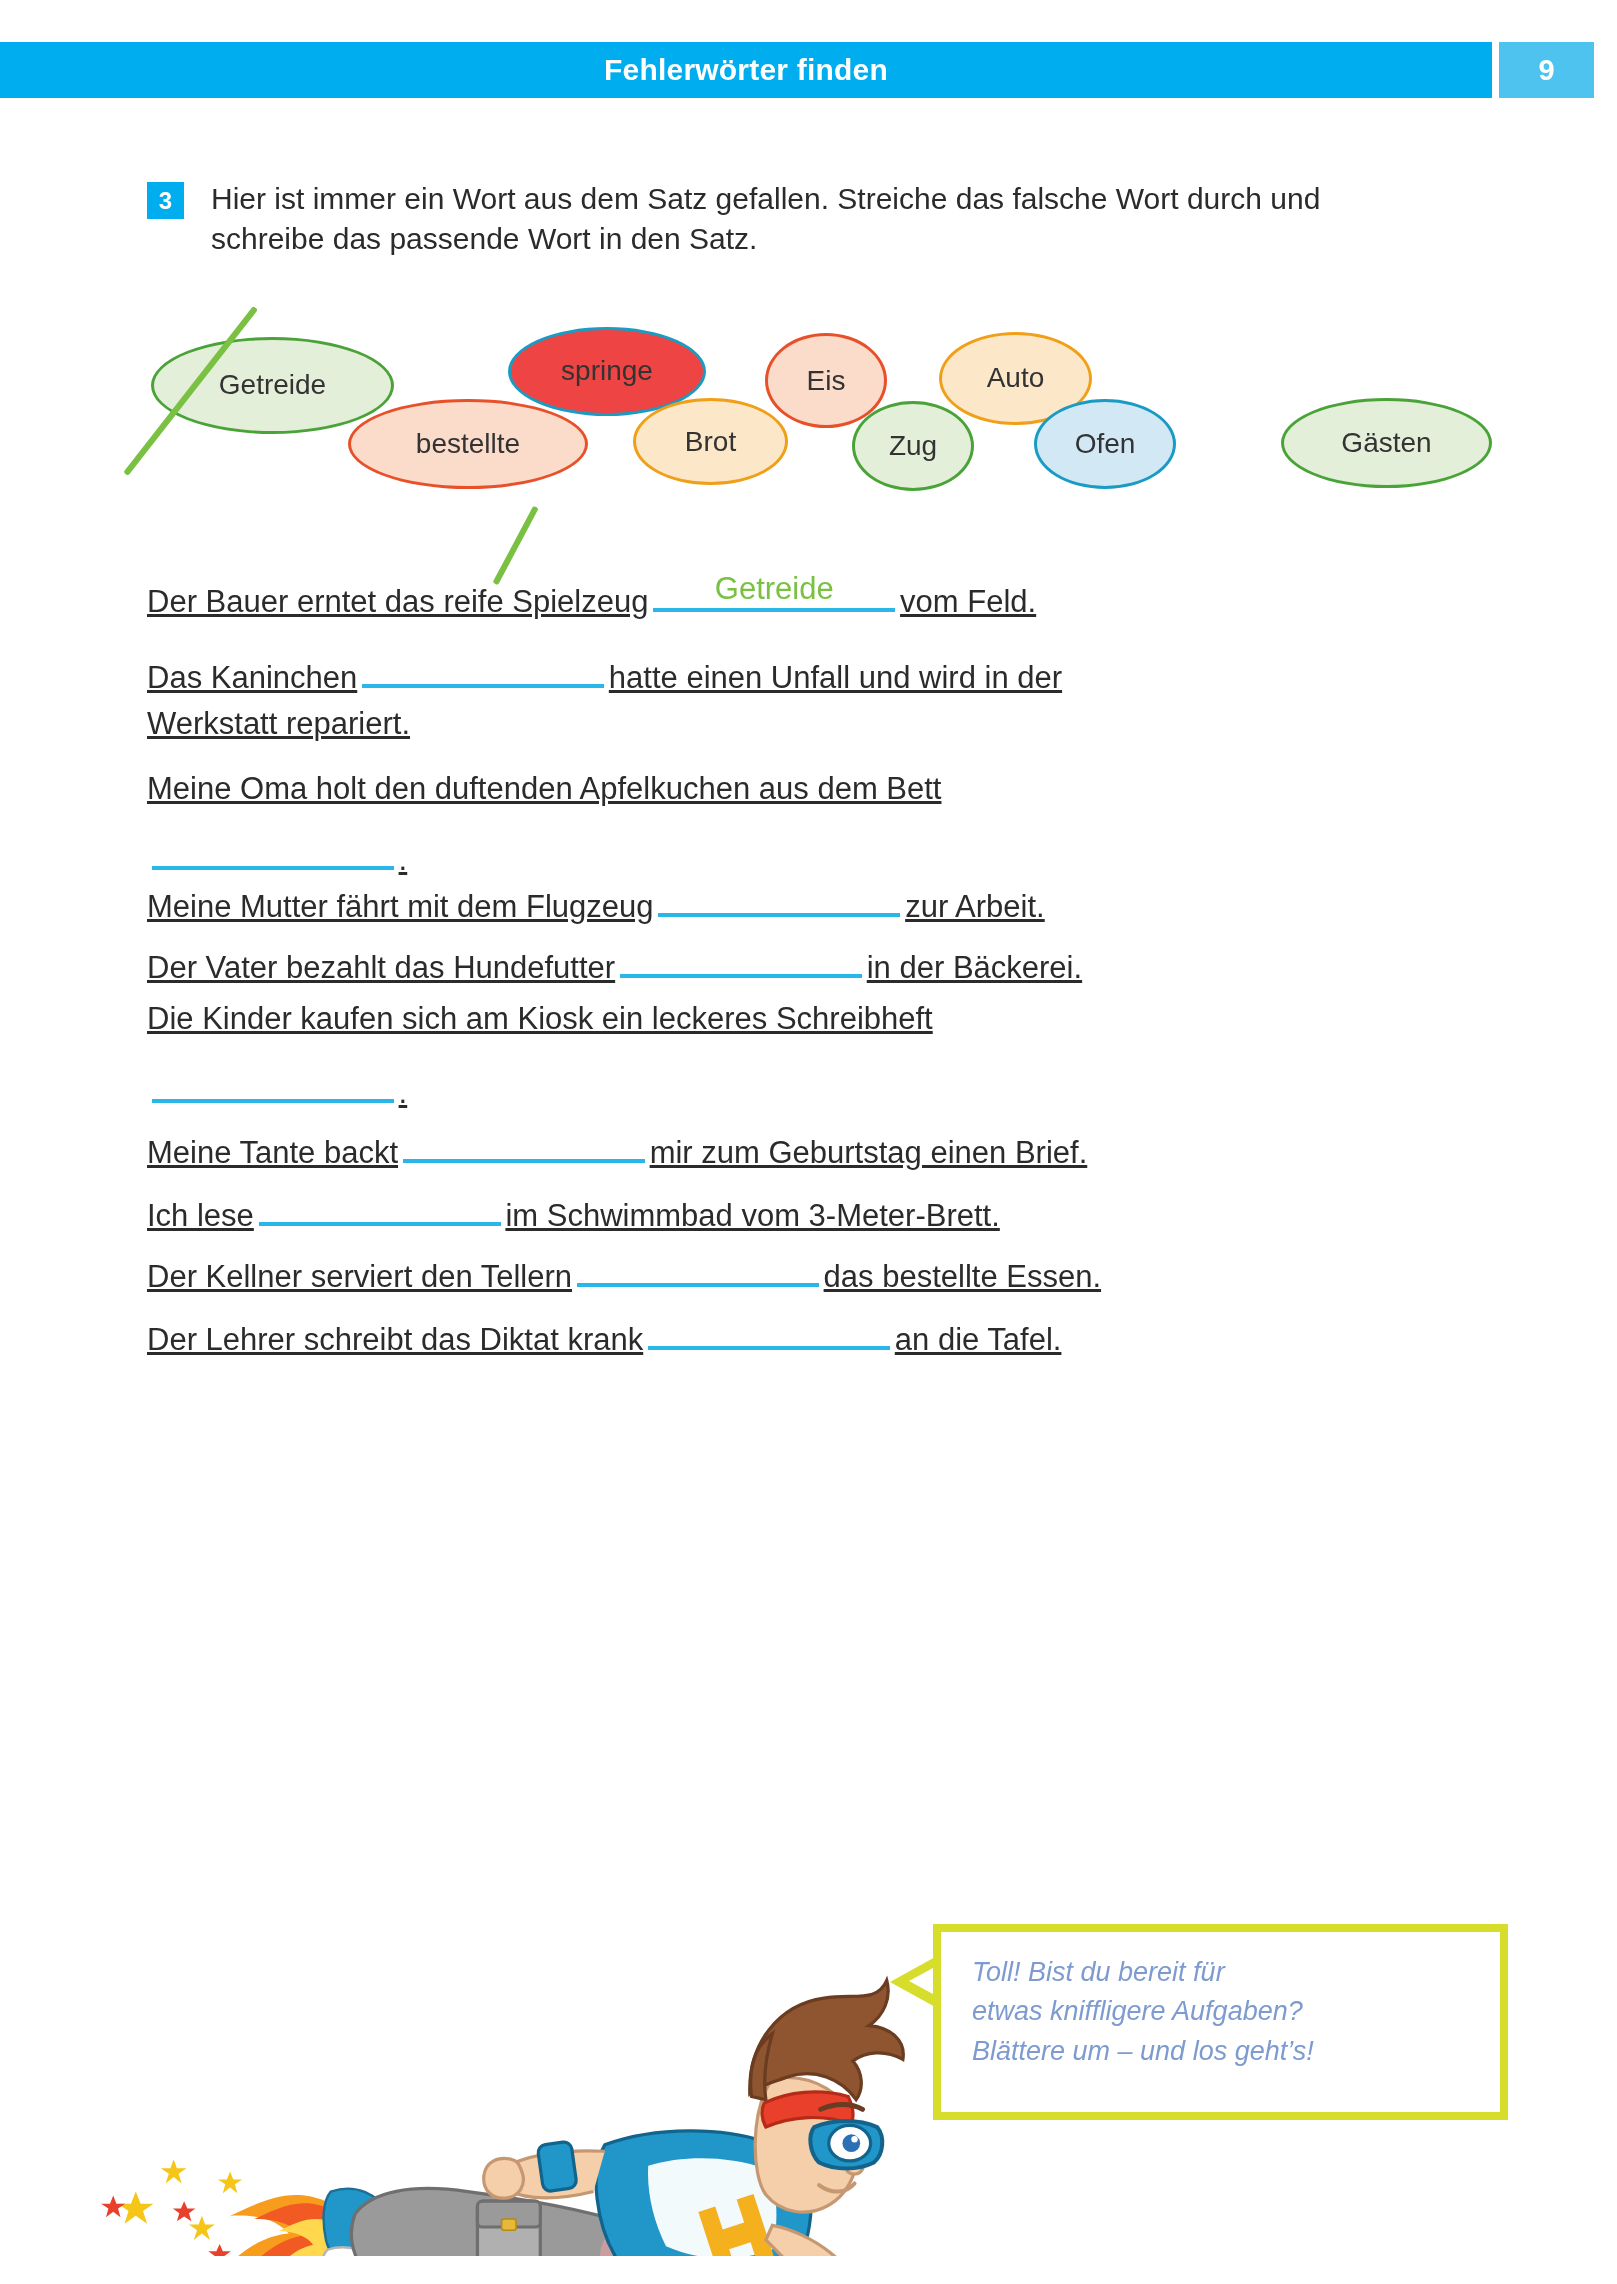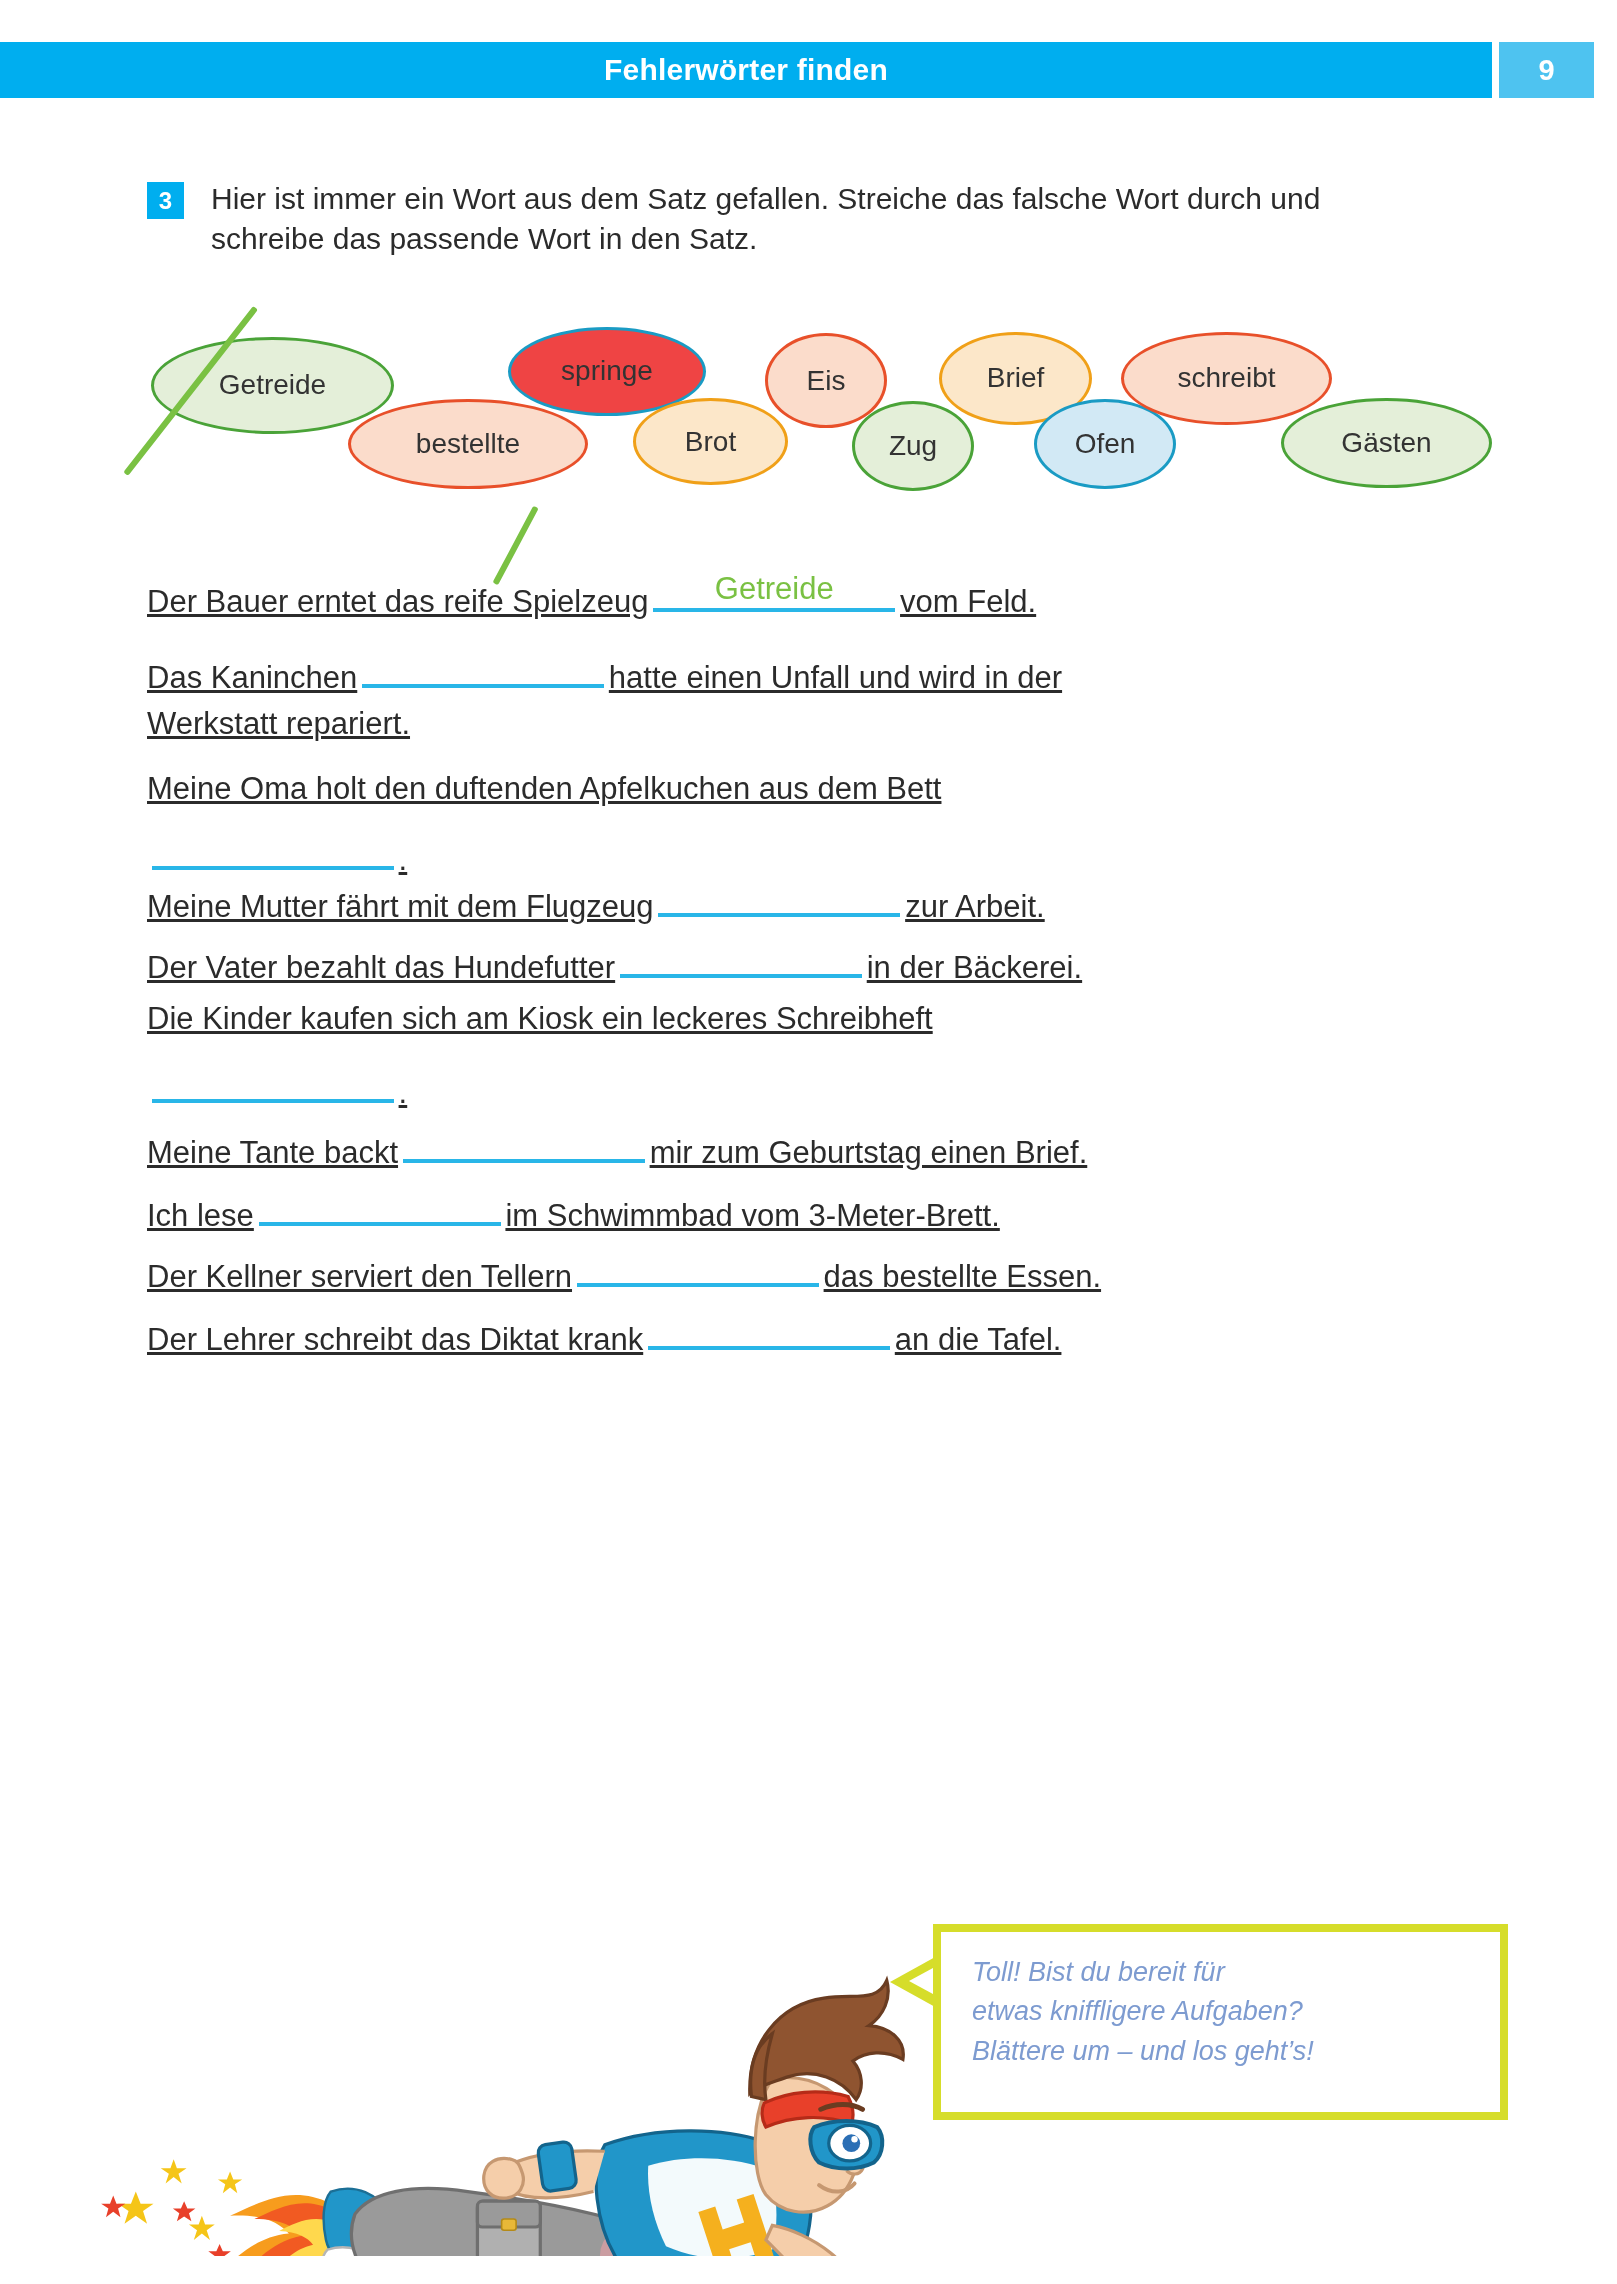--- a/index.html
+++ b/index.html
@@ -221,27 +221,24 @@
     <div class="bubble" style="left: 633px; top: 76px; width: 155px; height: 87px; background: rgb(252, 231, 201); border-color: rgb(240, 160, 24); border-width: 3.2px;">
       <span>Brot</span>
     </div>
     <div class="bubble" style="left: 765px; top: 11.3px; width: 122px; height: 95px; background: rgb(251, 220, 203); border-color: rgb(232, 80, 42); border-width: 3.2px;">
       <span>Eis</span>
     </div>
     <div class="bubble" style="left: 852px; top: 79px; width: 122px; height: 90px; background: rgb(228, 239, 217); border-color: rgb(74, 163, 56); border-width: 3.2px;">
       <span>Zug</span>
     </div>
     <div class="bubble" style="left: 939px; top: 9.7px; width: 153px; height: 93px; background: rgb(252, 231, 201); border-color: rgb(240, 160, 24); border-width: 3.2px;">
-      <span>Brief</span>
+      <span>Auto</span>
     </div>
     <div class="bubble" style="left: 1034px; top: 77px; width: 142px; height: 90px; background: rgb(210, 233, 245); border-color: rgb(26, 155, 196); border-width: 3.2px;">
       <span>Ofen</span>
-    </div>
-    <div class="bubble" style="left: 1121px; top: 9.7px; width: 211px; height: 93px; background: rgb(251, 220, 203); border-color: rgb(232, 80, 42); border-width: 3.2px;">
-      <span>schreibt</span>
     </div>
     <div class="bubble" style="left: 1281px; top: 76px; width: 211px; height: 90px; background: rgb(228, 239, 217); border-color: rgb(74, 163, 56); border-width: 3.2px;">
       <span>Gästen</span>
     </div>
   </div>
 
 <div class="sentences" id="sentence-list">
     <div class="sentence-row" style="position: absolute; top: 0px; left: 0px; overflow: visible;"><span style="position: relative;">Der Bauer erntet das reife Spielzeug</span><span class="blank" style="width: 242px;"><span class="answer">Getreide</span></span><span>vom Feld.</span><div class="strike-line" style="left: 348px; top: 4.8px; width: 87px; height: 5.6px; transform: rotate(-62deg); transform-origin: left center; background: rgb(122, 193, 67);"></div></div>
     <div class="sentence-row" style="position: absolute; top: 76px; left: 0px;"><span>Das Kaninchen</span><span class="blank" style="width: 242px;"></span><span>hatte einen Unfall und wird in der</span></div>
     <div class="sentence-row" style="position: absolute; top: 132px; left: 0px;"><span>Werkstatt repariert.</span></div>

